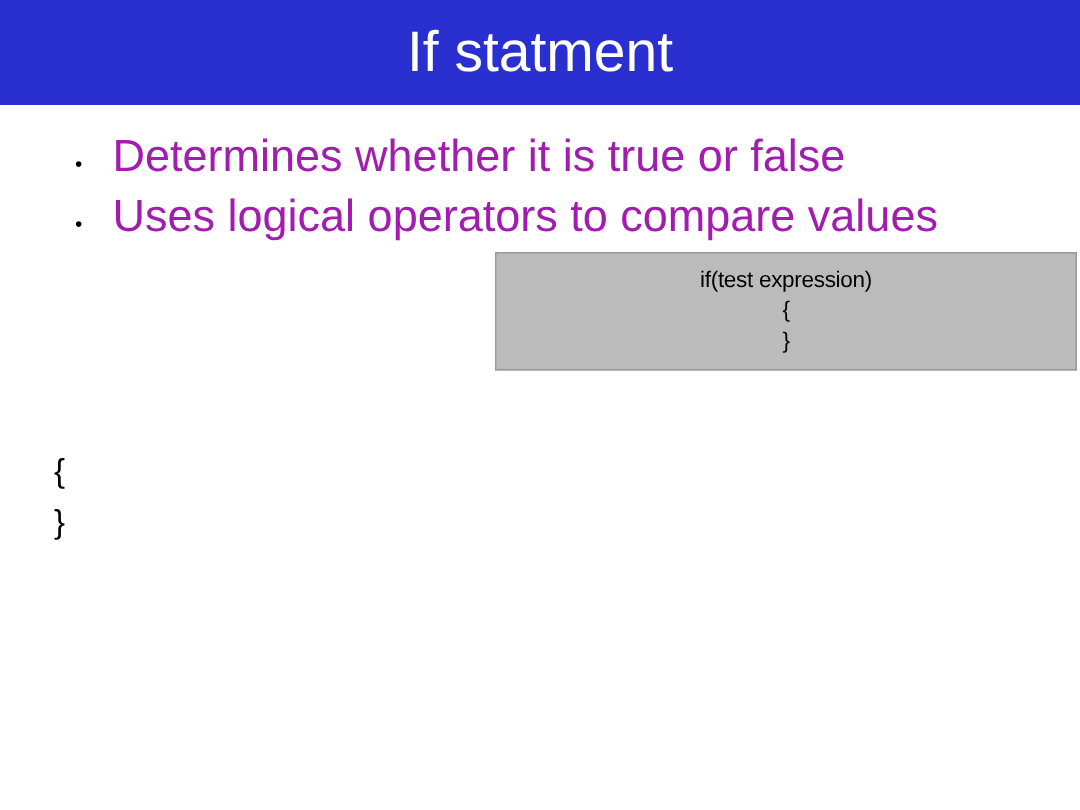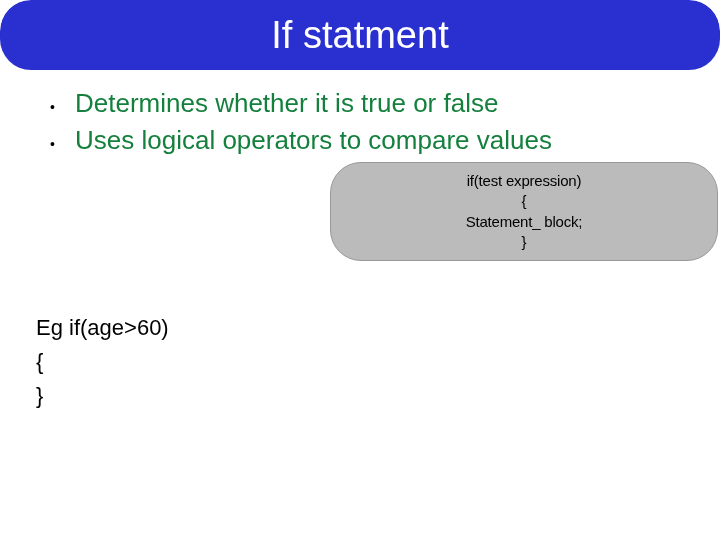--- a/index.html
+++ b/index.html
@@ -1,19 +1,18 @@
 <!DOCTYPE html>
 <html><head>
   <meta charset="utf-8">
   <style>
     * {
       margin: 0;
       padding: 0;
       box-sizing: border-box;
-      border-radius: 31px;
     }
     body {
       width: 720px;
       height: 540px;
       background: #ffffff;
       font-family: Tahoma, Verdana, sans-serif;
       overflow: hidden;
     }
     .title-bar {
       background: #2a2fd0;
@@ -37,22 +36,22 @@
       margin-bottom: 6px;
     }
     .bullet {
       width: 45px;
       text-align: center;
       font-size: 14px;
       color: #000;
       flex-shrink: 0;
     }
     .bullet-text {
-      font-size: 26px;
-      color: #15803d;
+      font-size: 30px;
+      color: #a21caf;
       text-align: right;
     }
     .syntax-label {
       font-size: 22px;
       color: #000;
       margin-left: 6px;
       margin-top: 2px;
       margin-bottom: 8px;
     }
     .code-box {
@@ -95,23 +94,21 @@
 
   <div class="bullet-row">
     <div class="bullet">•</div>
     <div class="bullet-text">Uses logical operators to compare values</div>
   </div>
 
 
   <div class="code-box">
     <div class="code-line">if(test expression)</div>
     <div class="code-line">{</div>
-    <div class="code-line">Statement_ block;</div>
     <div class="code-line">}</div>
   </div>
 
   <div class="example">
-    <div class="example-line">Eg if(age&gt;60)</div>
     <div class="example-line">{</div>
     <div class="example-line">}</div>
   </div>
 
 </div>
 
 </body></html>

